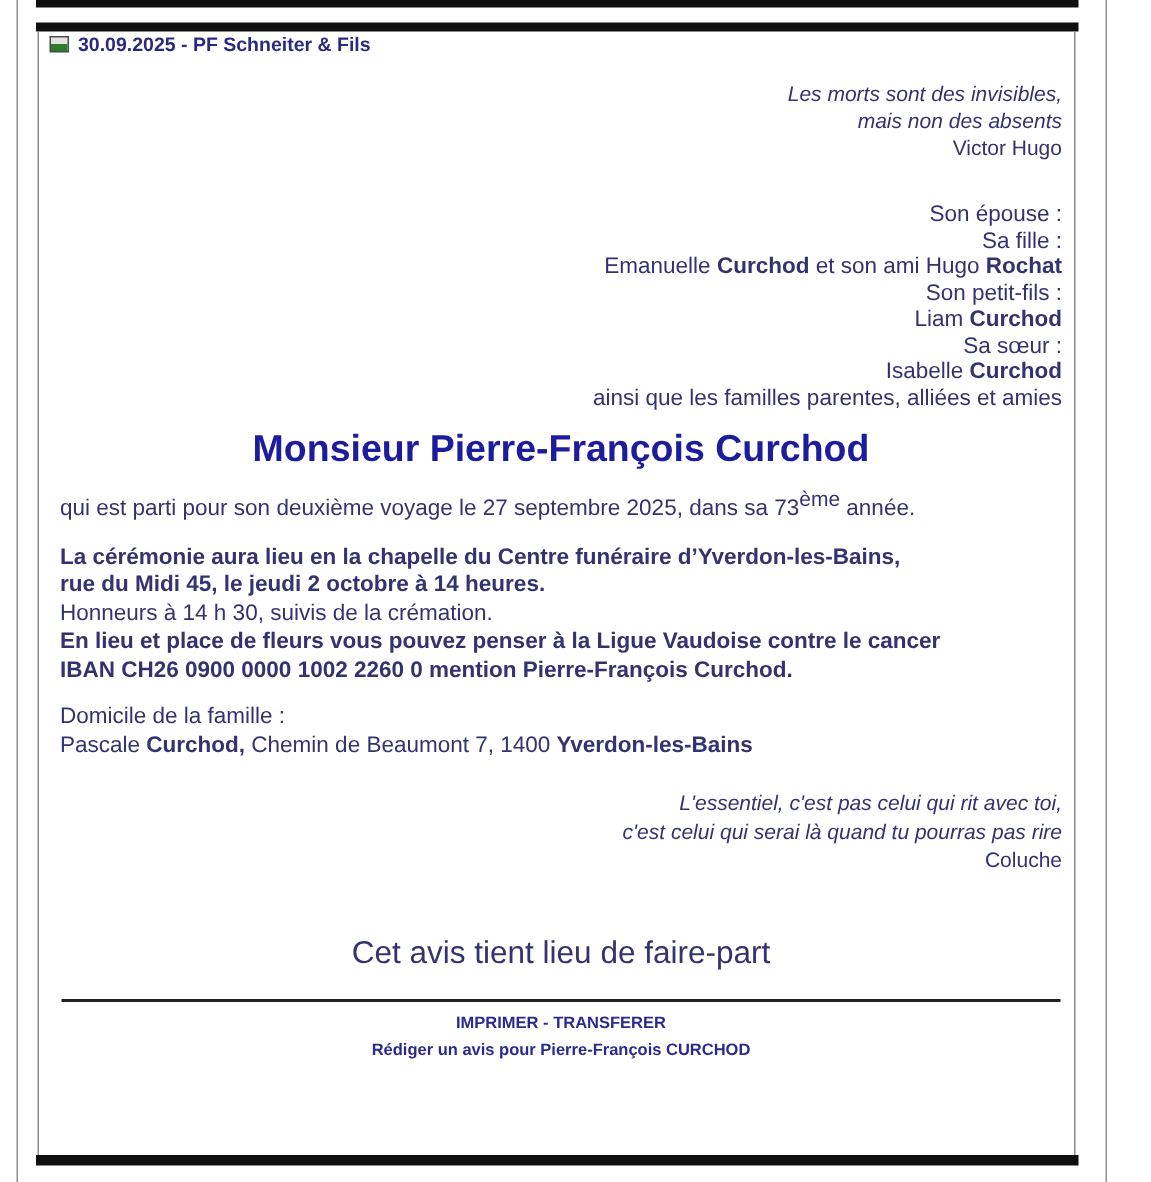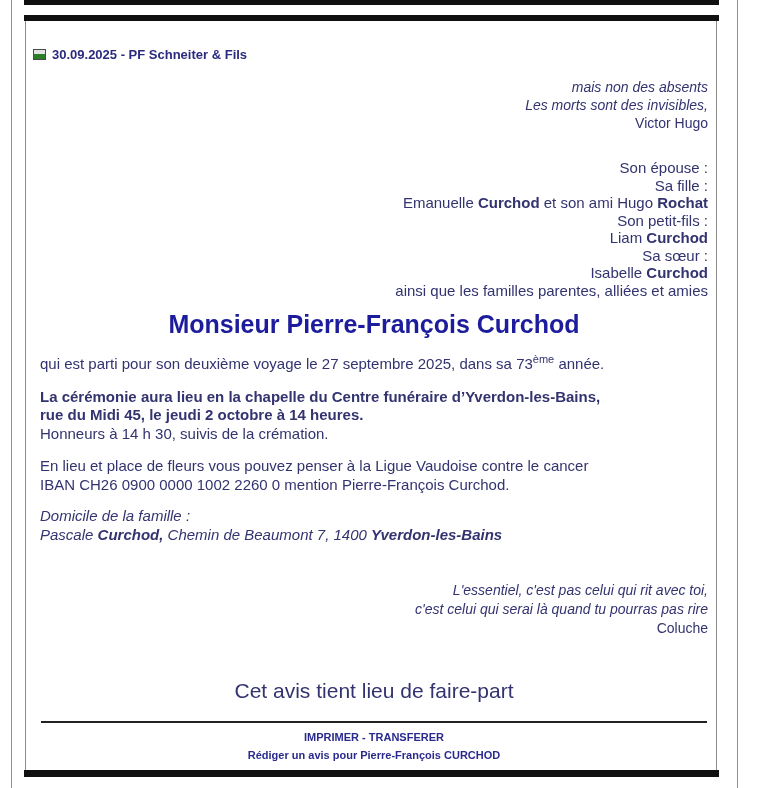--- a/index.html
+++ b/index.html
@@ -16,21 +16,21 @@
   .edge-right{left:737px;}
   .black-bar{position:absolute;left:24px;width:695px;background:#101010;}
   .bar-top-1{top:0;height:5px;}
   .bar-top-2{top:15px;height:6px;}
   .bar-bottom{top:770px;height:7px;}
   .doc{
     position:absolute;left:25px;top:21px;
     width:692px;height:749px;
     border-left:1px solid #8c8c8c;border-right:1px solid #8c8c8c;
     box-sizing:border-box;
-    padding:26px 8px 0 14px;
+    padding:1px 8px 0 14px;
     overflow:hidden;
   }
   .header-row{display:flex;align-items:center;margin-left:-7px;height:15px;}
   .thumb-icon{
     width:13px;height:11px;margin-right:6px;
     border:1px solid #4a4a4a;box-sizing:border-box;
     background:linear-gradient(#e3e3e3 0 45%, #2a7e2a 45% 100%);
     flex:0 0 auto;
   }
   .header-text{font-size:13px;font-weight:700;color:#2a2a7e;white-space:nowrap;}
@@ -41,25 +41,25 @@
   .family .line{display:block;white-space:nowrap;}
   .family .indent{padding-left:8px;}
   b,.bold{font-weight:700;}
   .deceased-title{
     margin-top:10px;text-align:center;
     font-size:25px;line-height:31px;font-weight:700;color:#1c1c9c;
     white-space:nowrap;
   }
   .para{font-size:15px;line-height:18.5px;}
   .departure{margin-top:15px;}
-  .departure sup{font-size:11px;vertical-align:super;line-height:0;}
+  .departure sup{font-size:14px;vertical-align:super;line-height:0;}
   .ceremony{margin-top:14px;}
-  .donation{margin-top:14px;}
-  .domicile{margin-top:13px;font-style:italic;}
-  .quote-bottom{margin-top:37px;line-height:19px;}
+  .donation{margin-top:1px;font-weight:bold;}
+  .domicile{margin-top:13px;}
+  .quote-bottom{margin-top:20px;line-height:19px;}
   .notice{margin-top:44px;text-align:center;font-size:21px;line-height:18px;}
   .footer-divider{margin-top:21px;margin-left:1px;margin-right:1px;height:2px;background:#222222;}
   .footer{margin-top:5px;text-align:center;font-size:11px;line-height:18px;font-weight:700;color:#2a2a8e;}
   .footer .link{cursor:pointer;}
   .nowrap{white-space:nowrap;}
 </style>
 </head>
 <body>
 
 <div class="page">
@@ -71,22 +71,22 @@
   <div class="black-bar bar-bottom"></div>
 
   <div class="doc">
 
     <div class="header-row">
       <span class="thumb-icon"></span>
       <span class="header-text">30.09.2025 - PF Schneiter &amp; Fils</span>
     </div>
 
     <div class="quote">
+      <span class="qline">Les morts sont des invisibles,</span>
       <span class="qline">mais non des absents</span>
-      <span class="qline">Les morts sont des invisibles,</span>
       <span class="qauthor">Victor Hugo</span>
     </div>
 
     <div class="family">
       <span class="line">Son épouse :</span>
       <span class="line">Sa fille :</span>
       <span class="line indent"><span>Emanuelle </span><b>Curchod</b><span> et son ami Hugo </span><b>Rochat</b></span>
       <span class="line">Son petit-fils :</span>
       <span class="line indent"><span>Liam </span><b>Curchod</b></span>
       <span class="line">Sa sœur :</span>

